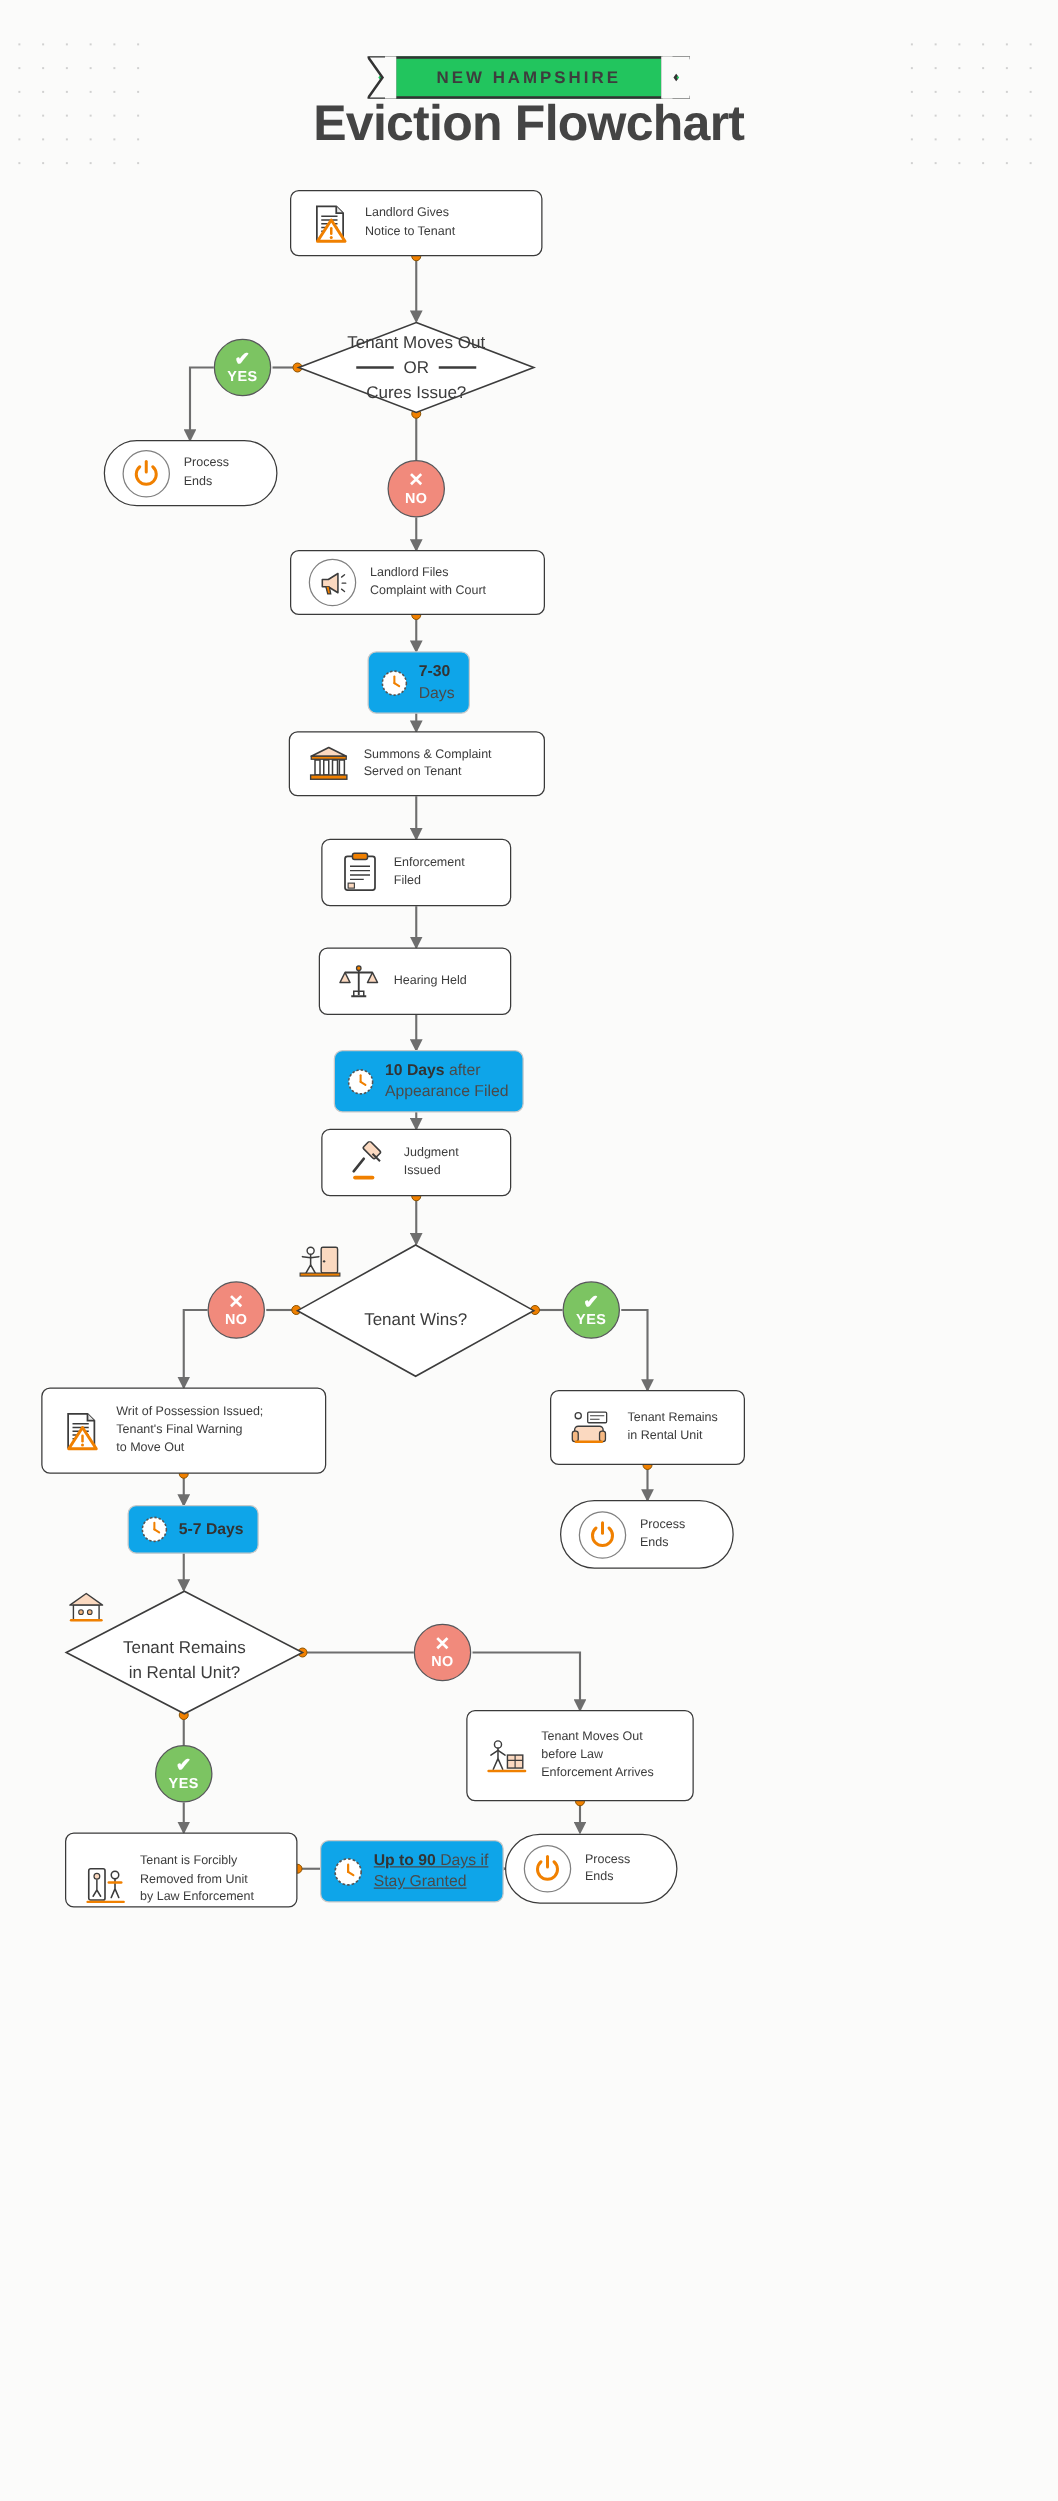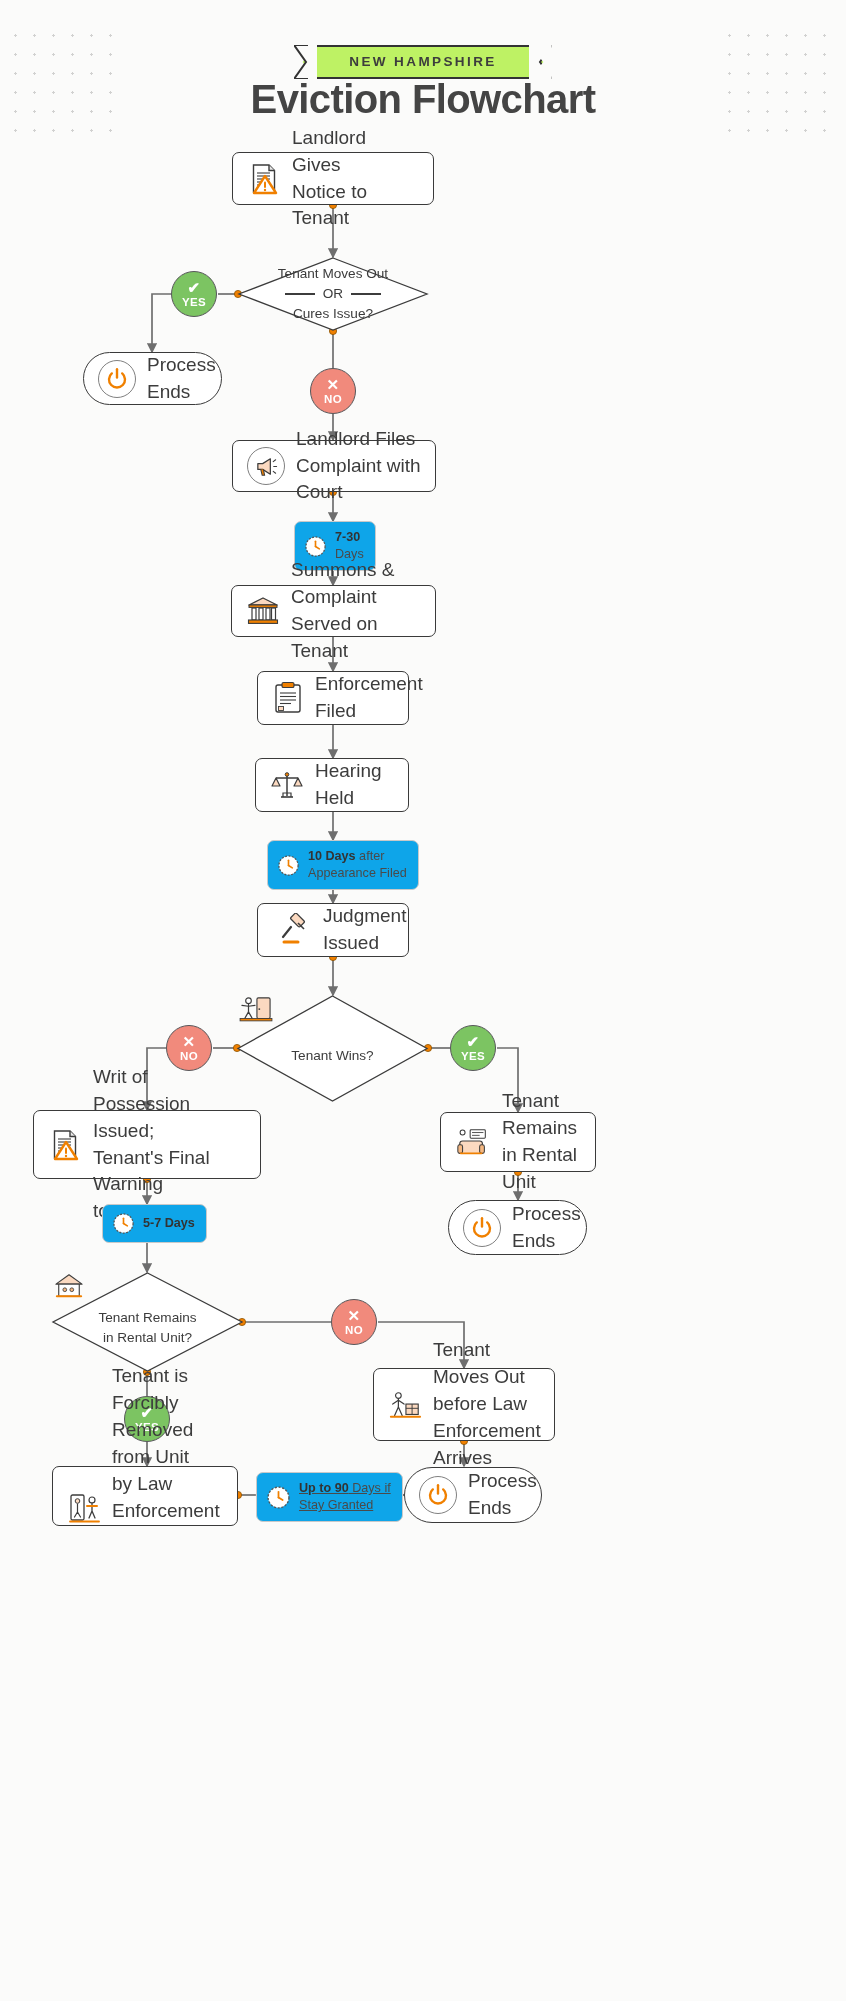--- a/index.html
+++ b/index.html
@@ -20,21 +20,21 @@
   }
   .dots.left  { left: 6px; }
   .dots.right { right: 6px; }
 
   
   .ribbon-wrap { position: absolute; top: 45px; left: 0; width: 846px; text-align: center; }
   .ribbon {
     display: inline-block; position: relative;
     padding: 7px 54px 8px 54px;
     border-top: 2px solid #333; border-bottom: 2px solid #333;
-    background: #bef264;
+    background: #22c55e;
     font-size: 13.5px; font-weight: bold; letter-spacing: 2.4px; color: #3d3d3d;
   }
   .ribbon::before, .ribbon::after {
     content: ""; position: absolute; top: -2px; width: 22px; height: calc(100% + 4px);
     background: #fbfbfa;
   }
   .ribbon::before { left: -1px;  clip-path: polygon(0 0, 100% 0, 38% 50%, 100% 100%, 0 100%); border-left: 0; }
   .ribbon::after  { right: -1px; clip-path: polygon(0 0, 100% 0, 100% 100%, 0 100%, 62% 50%); }
   .ribbon .tipL, .ribbon .tipR {
     position: absolute; top: -2px; height: calc(100% + 4px); width: 23px;
@@ -51,21 +51,21 @@
   
   .node {
     position: absolute;
     background: #fff;
     border: 1.4px solid #3a3a3a;
     border-radius: 7px;
     display: flex; align-items: center;
     padding: 0 14px;
     gap: 11px;
     color: #3c3c3c;
-    font-size: 19px;
+    font-size: 10px;
     line-height: 1.42;
   }
   .node.pill { border-radius: 999px; }
   .node .txt { white-space: pre-line; }
 
   .icon { flex: 0 0 auto; display: block; }
 
   
   .ring {
     flex: 0 0 auto; width: 38px; height: 38px; border-radius: 50%;

